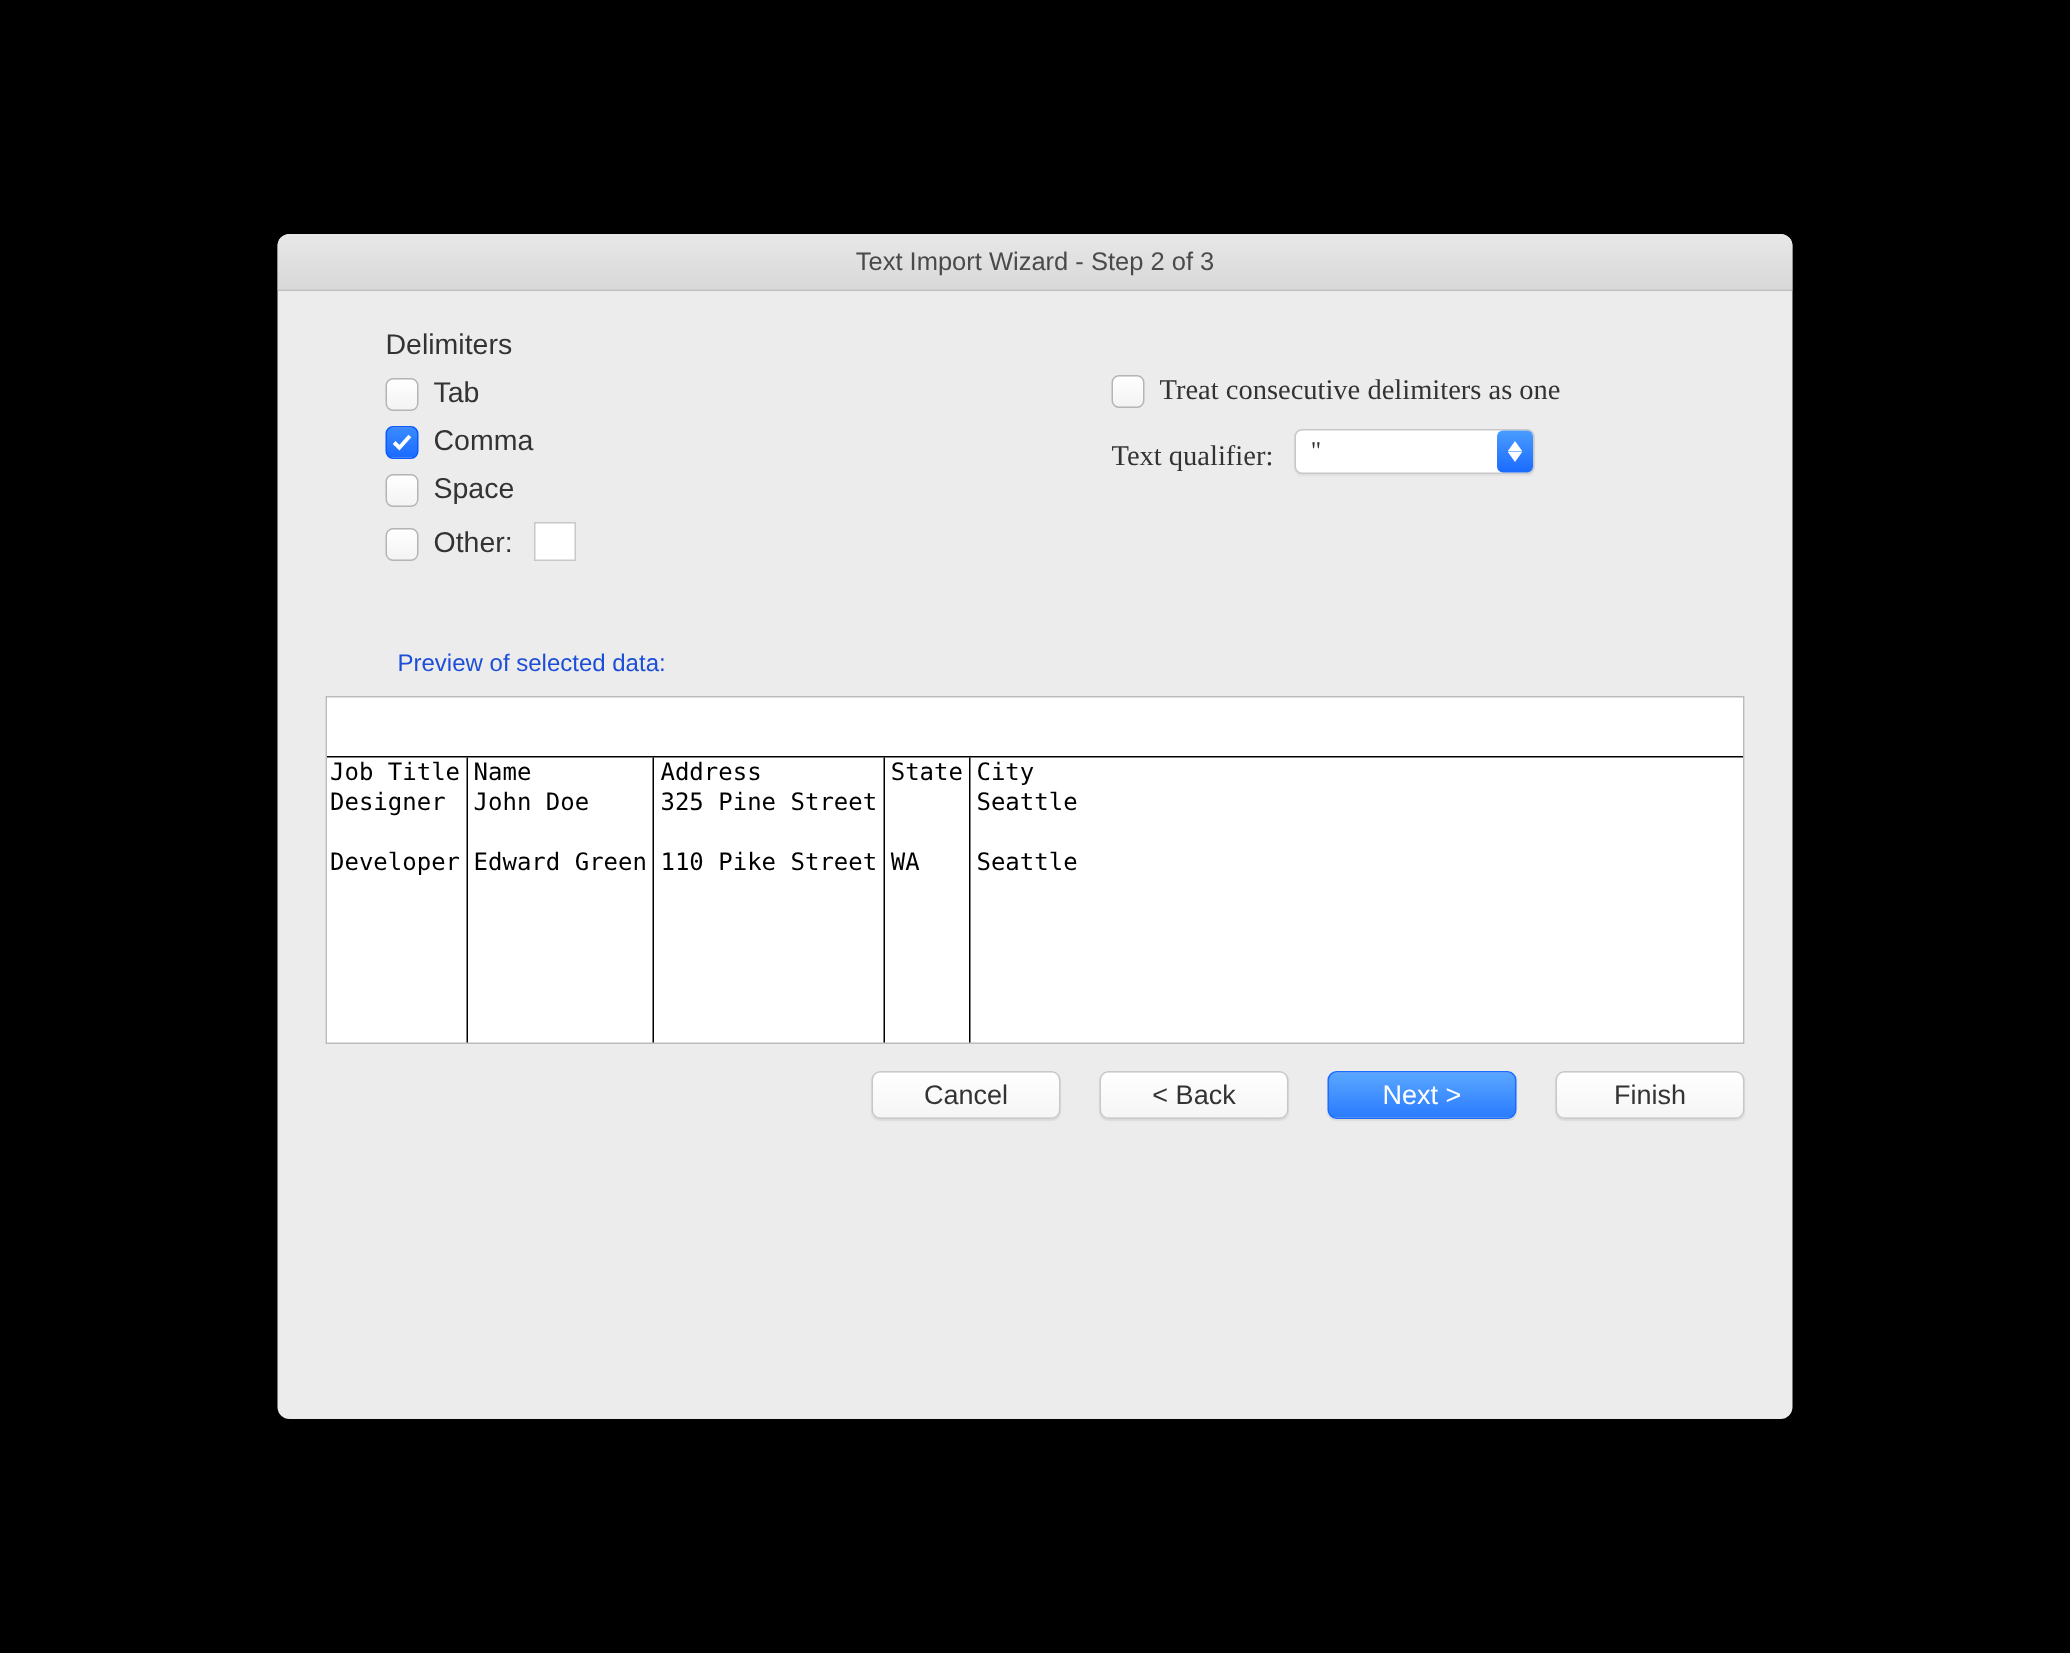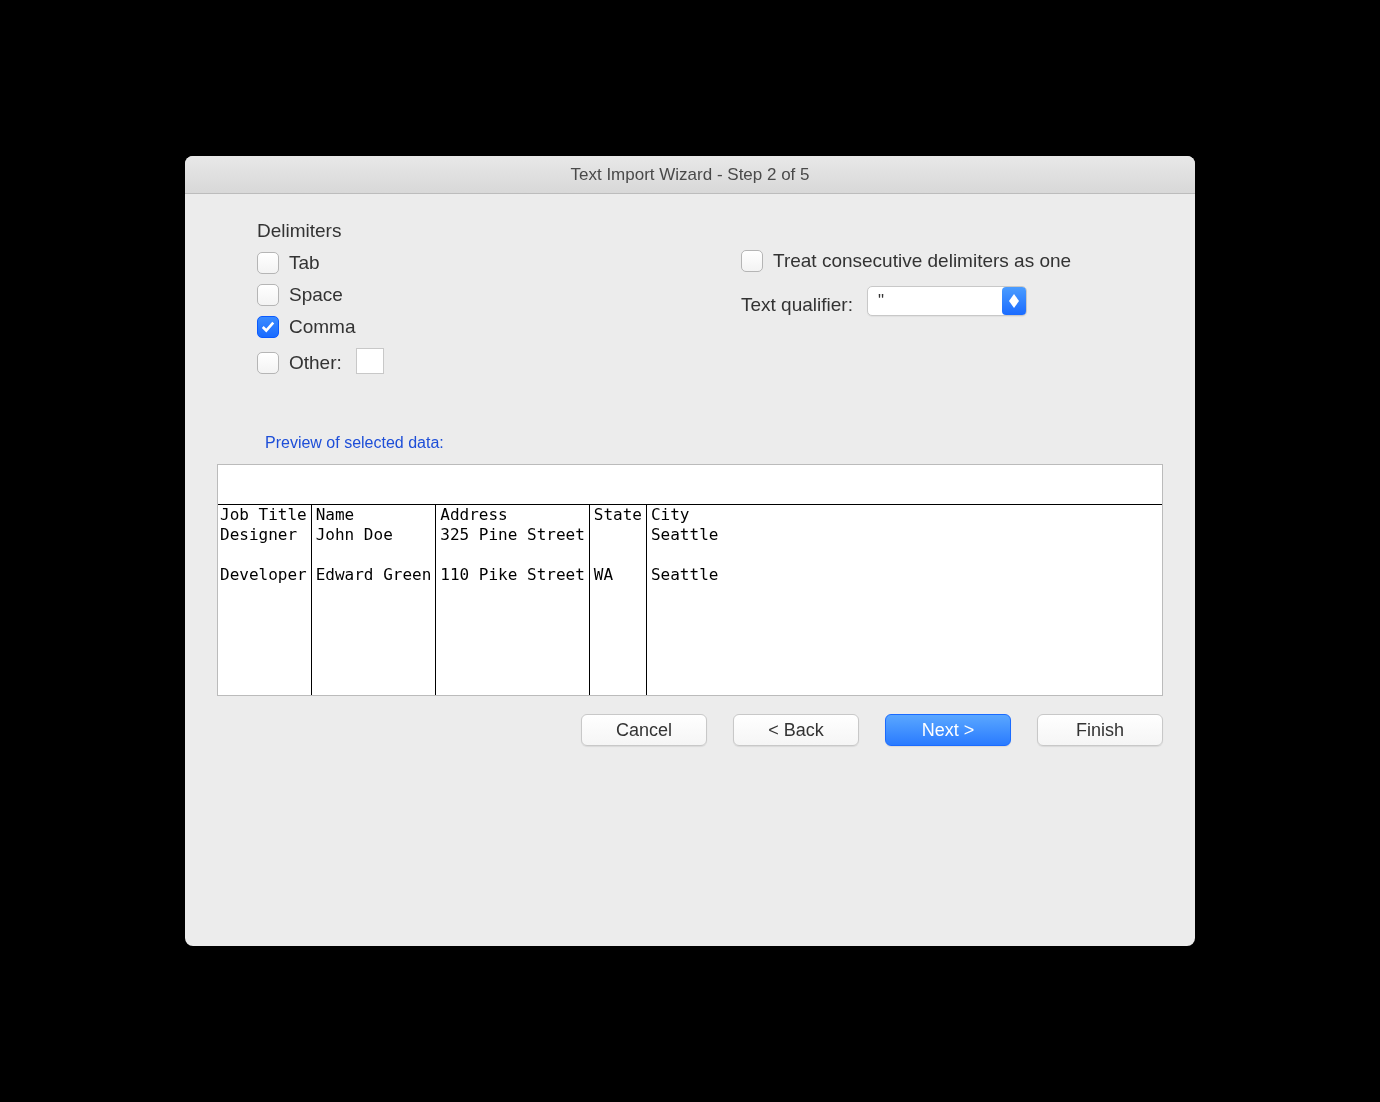--- a/index.html
+++ b/index.html
@@ -51,20 +51,21 @@
     .options-row {
       display: flex;
       gap: 24px;
       margin-left: 40px;
     }
     .left-col {
       flex: 0 0 460px;
     }
     .right-col {
       flex: 1;
+      font-family: Liberation Serif, serif;
     }
     .section-label {
       font-size: 19px;
       color: #333;
       margin-bottom: 10px;
     }
     .checkbox-row {
       display: flex;
       align-items: flex-end;
       gap: 10px;
@@ -215,50 +216,50 @@
       background: linear-gradient(#5aa7ff, #2a7bff);
       border: 1px solid #1a6bff;
       color: #fff;
     }
   </style>
 </head>
 <body>
 
 <div class="window">
   <div class="titlebar">
-    <span>Text Import Wizard - Step 2 of 5</span>
+    <span>Text Import Wizard - Step 2 of 3</span>
   </div>
   <div class="content">
 
     <div class="options-row">
       <div class="left-col">
         <div class="section-label">Delimiters</div>
 
         <div class="checkbox-row">
           <div class="checkbox">
             
           </div>
           <span class="checkbox-label">Tab</span>
         </div>
 
-
-        <div class="checkbox-row">
-          <div class="checkbox">
-            
-          </div>
-          <span class="checkbox-label">Space</span>
-        </div>
 
         <div class="checkbox-row">
           <div class="checkbox checked">
             <svg viewBox="0 0 16 16">
                 <polyline points="2,8 6,12 14,3"></polyline>
               </svg>
           </div>
           <span class="checkbox-label">Comma</span>
+        </div>
+
+        <div class="checkbox-row">
+          <div class="checkbox">
+            
+          </div>
+          <span class="checkbox-label">Space</span>
         </div>
 
         <div class="checkbox-row">
           <div class="checkbox">
             
           </div>
           <span class="checkbox-label">Other:</span>
           <input class="other-input" value="" style="">
         </div>
       </div>

